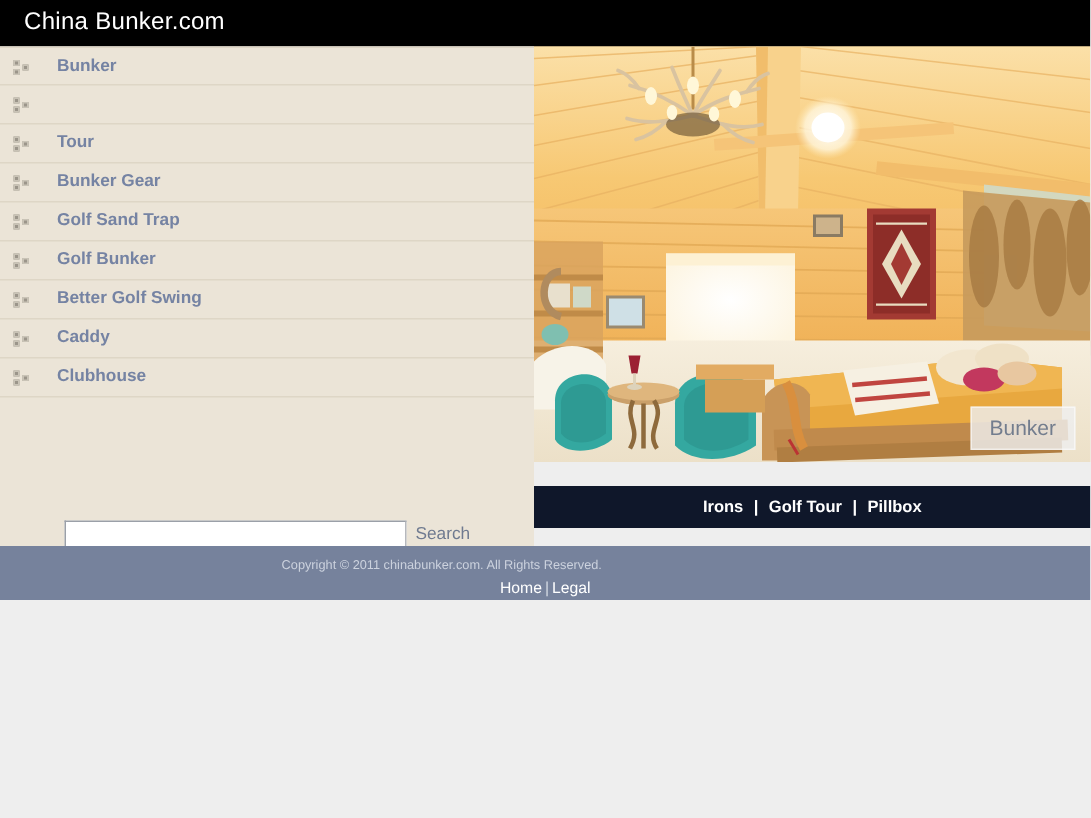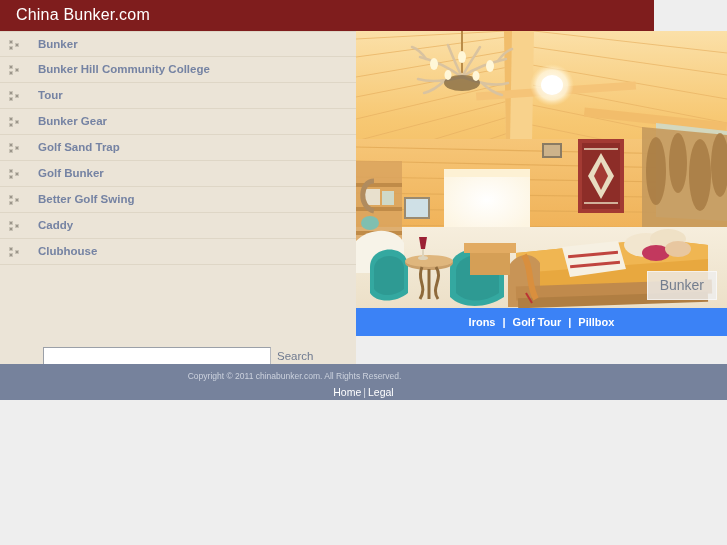--- a/index.html
+++ b/index.html
@@ -14,23 +14,23 @@
     width: 727px;
     height: 545px;
     background: #eeeeee;
     overflow: hidden;
   }
 
   
   .header {
     position: absolute;
     left: 0; top: 0;
-    width: 654px;
+    width: 727px;
     height: 31px;
-    background: #7f1d1d;
+    background: #000000;
   }
   .header-title {
     position: absolute;
     left: 16px;
     top: 6px;
     font-size: 16px;
     color: #ffffff;
     letter-spacing: 0.2px;
     white-space: nowrap;
   }
@@ -147,21 +147,21 @@
     width: 371px;
     height: 28px;
     text-align: center;
     font-size: 11px;
     font-weight: bold;
     white-space: nowrap;
   }
   .bar span { display: inline-block; line-height: 28px; }
   .bar .item { color: #ffffff; cursor: pointer; padding: 0 4px; }
   .bar .sep { color: #ffffff; padding: 0 3px; }
-  .bar-light { top: 308px; background: #3b82f6; }
+  .bar-light { top: 324px; background: #0f172a; }
   .bar-dark  { top: 336px; background: #a1a9bf; }
 
   
   .footer {
     position: absolute;
     left: 0;
     top: 364px;
     width: 727px;
     height: 36px;
     background: #76829c;
@@ -204,21 +204,20 @@
             <i class="b3"></i>
           </span>
           <span class="link-label">Bunker</span>
         </div>
         <div class="link-row">
           <span class="bullet-icon">
             <i class="b1"></i>
             <i class="b2"></i>
             <i class="b3"></i>
           </span>
-          <span class="link-label">Bunker Hill Community College</span>
         </div>
         <div class="link-row">
           <span class="bullet-icon">
             <i class="b1"></i>
             <i class="b2"></i>
             <i class="b3"></i>
           </span>
           <span class="link-label">Tour</span>
         </div>
         <div class="link-row">

